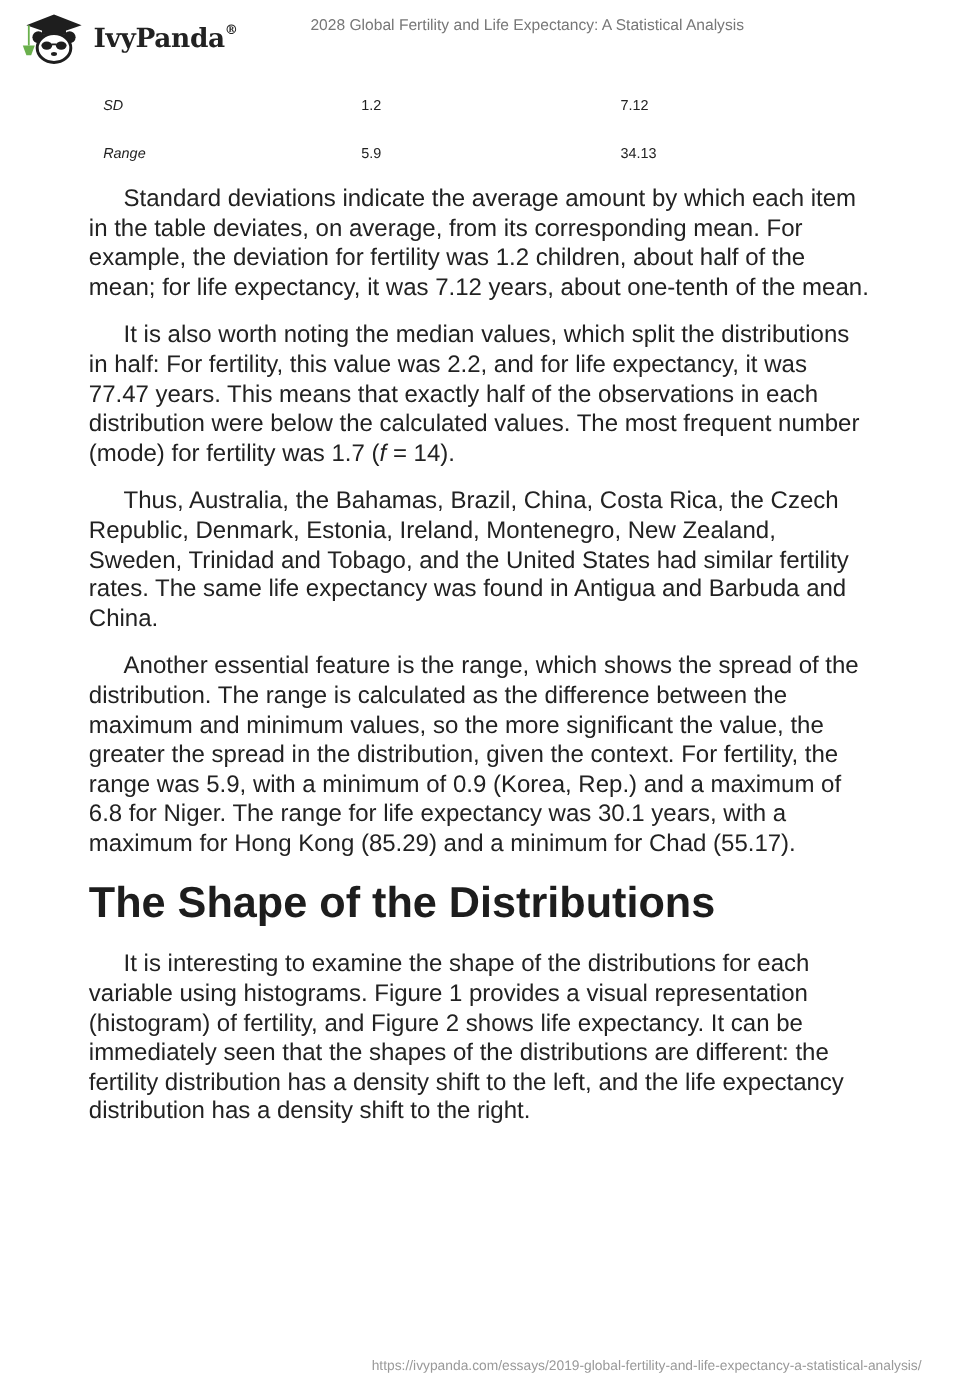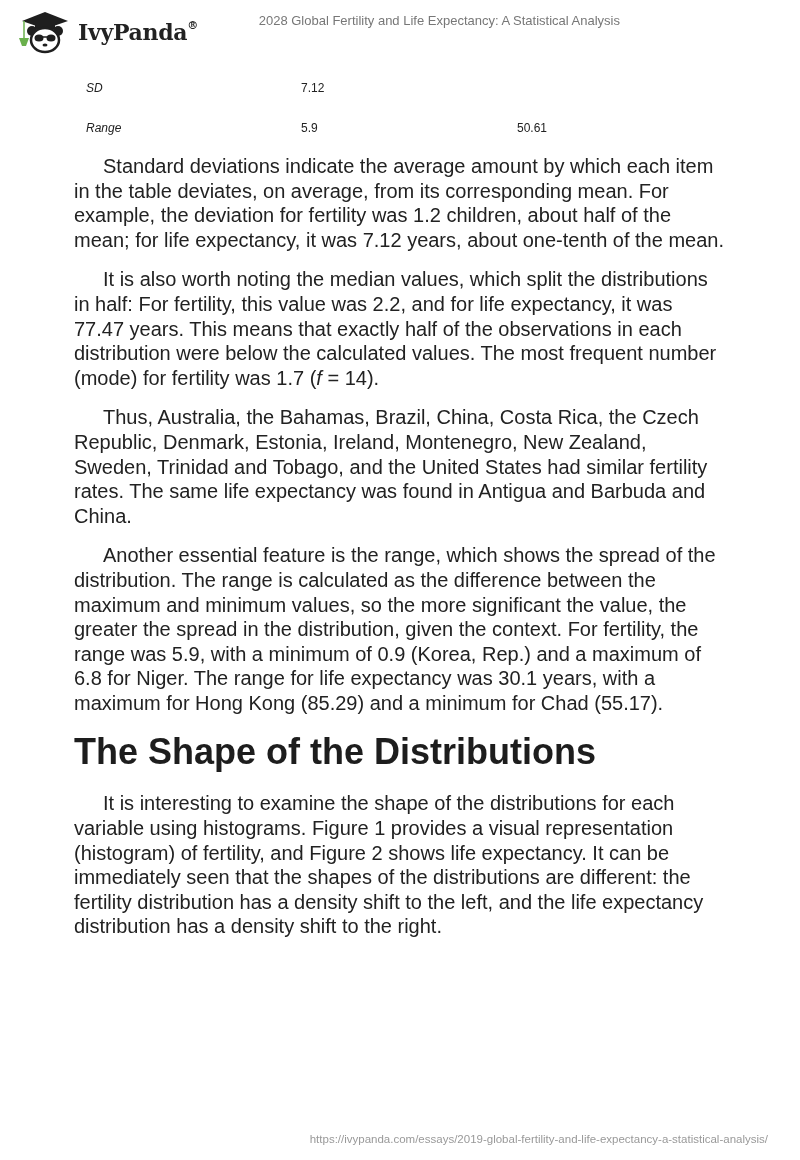--- a/index.html
+++ b/index.html
@@ -125,26 +125,27 @@
     </div>
     <span class="logo-text"><span>IvyPanda</span><sup>®</sup></span>
   </div>
   <div class="header-title">2028 Global Fertility and Life Expectancy: A Statistical Analysis</div>
 </div>
 
 <div class="content">
   <div class="stats-table">
     <div class="stat-row">
       <span class="c1">SD</span>
+      <span class="c2">1.2</span>
       <span class="c3">7.12</span>
     </div>
     <div class="stat-row">
       <span class="c1">Range</span>
       <span class="c2">5.9</span>
-      <span class="c3">50.61</span>
+      <span class="c3">34.13</span>
     </div>
   </div>
 
   <p class="para first">Standard deviations indicate the average amount by which each item in the table deviates, on average, from its corresponding mean. For example, the deviation for fertility was 1.2 children, about half of the mean; for life expectancy, it was 7.12 years, about one-tenth of the mean.</p>
 
   <p class="para"><span>It is also worth noting the median values, which split the distributions in half: For fertility, this value was 2.2, and for life expectancy, it was 77.47 years. This means that exactly half of the observations in each distribution were below the calculated values. The most frequent number (mode) for fertility was 1.7 (</span><em>f</em><span> = 14).</span></p>
 
   <p class="para">Thus, Australia, the Bahamas, Brazil, China, Costa Rica, the Czech Republic, Denmark, Estonia, Ireland, Montenegro, New Zealand, Sweden, Trinidad and Tobago, and the United States had similar fertility rates. The same life expectancy was found in Antigua and Barbuda and China.</p>
 
   <p class="para">Another essential feature is the range, which shows the spread of the distribution. The range is calculated as the difference between the maximum and minimum values, so the more significant the value, the greater the spread in the distribution, given the context. For fertility, the range was 5.9, with a minimum of 0.9 (Korea, Rep.) and a maximum of 6.8 for Niger. The range for life expectancy was 30.1 years, with a maximum for Hong Kong (85.29) and a minimum for Chad (55.17).</p>

